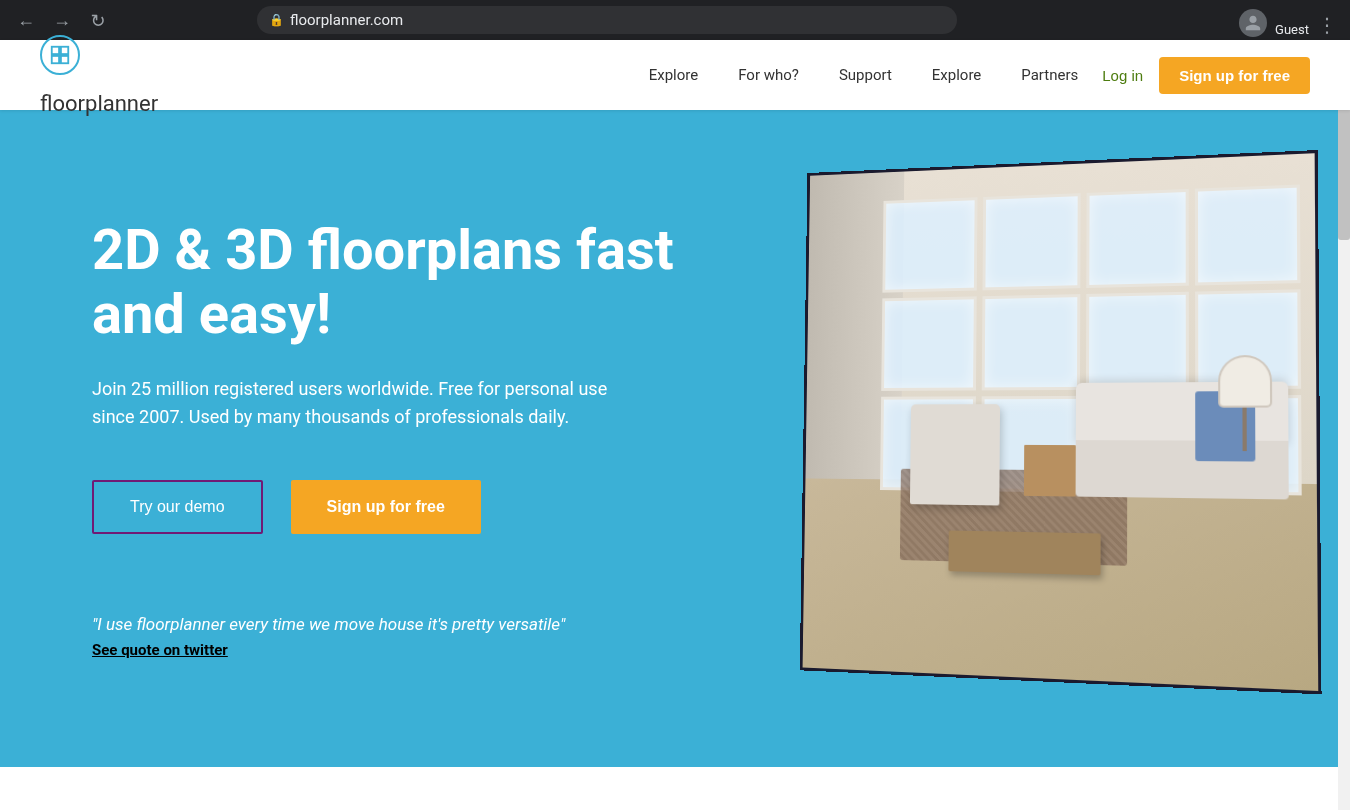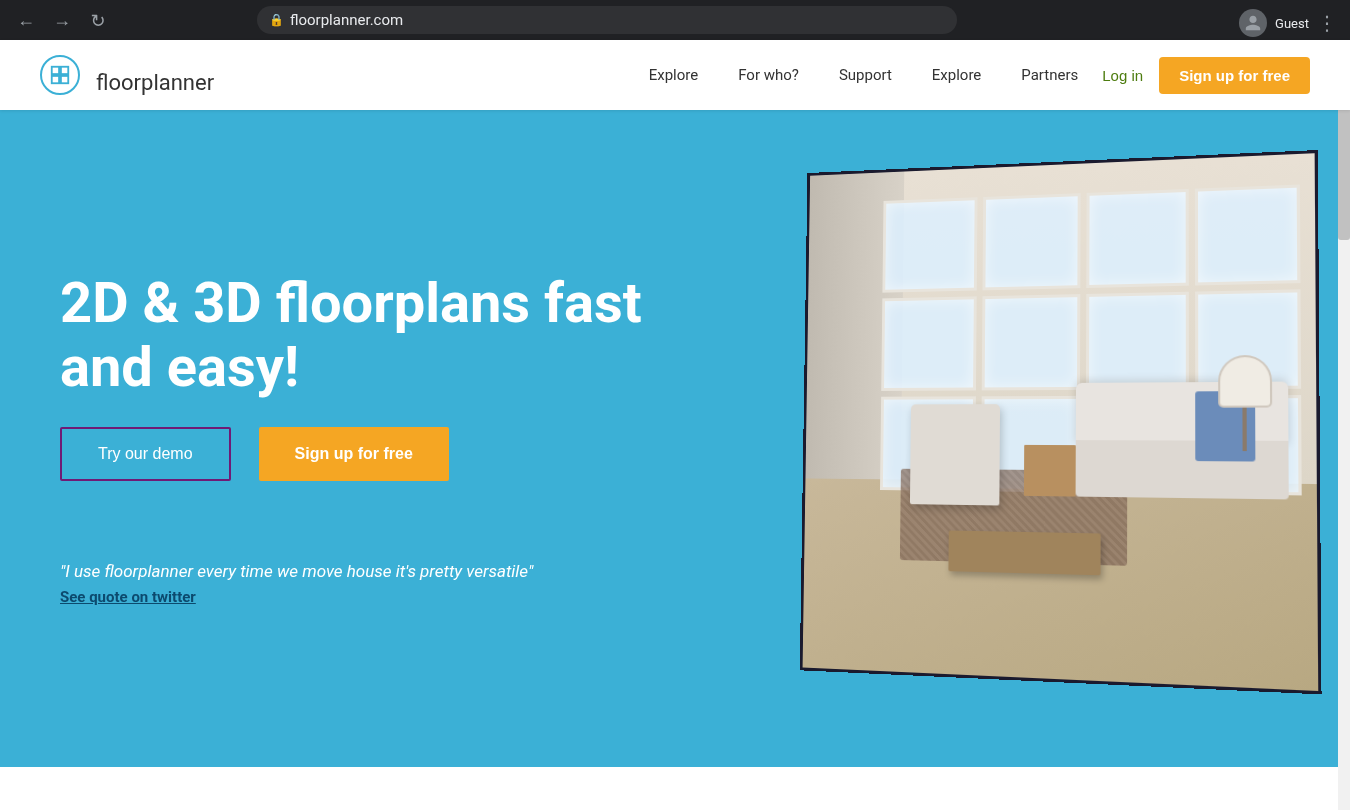--- a/index.html
+++ b/index.html
@@ -30,21 +30,21 @@
       background: #303134;
       border-radius: 14px;
       display: flex;
       align-items: center;
       padding: 0 12px;
       gap: 6px;
       margin: 0 auto;
     }
     .lock-icon { color: #9aa0a6; font-size: 12px; }
     .address-text { color: #e8eaed; font-size: 15px; }
-    .browser-right { display: flex; align-items: center; gap: 8px; margin-left: auto; margin-top: 6px; }
+    .browser-right { display: flex; align-items: flex-end; gap: 8px; margin-left: auto; margin-top: 6px; }
     .profile-icon {
       width: 28px; height: 28px;
       border-radius: 50%;
       background: #5f6368;
       display: flex; align-items: center; justify-content: center;
       color: #e8eaed; font-size: 14px;
     }
     .guest-text { color: #e8eaed; font-size: 13px; }
     .menu-dots { color: #9aa0a6; font-size: 20px; letter-spacing: 1px; }
 
@@ -54,23 +54,24 @@
       height: 70px;
       display: flex;
       align-items: center;
       padding: 0 40px;
       box-shadow: 0 1px 3px rgba(0,0,0,0.1);
       position: relative;
       z-index: 10;
     }
     .logo-area {
       display: flex;
-      align-items: flex-end;
+      align-items: flex-start;
       gap: 16px;
       margin-right: auto;
+      flex-direction: column;
     }
     .logo-icon {
       width: 40px; height: 40px;
       border-radius: 50%;
       border: 2px solid #3bb0d6;
       display: flex; align-items: center; justify-content: center;
       color: #3bb0d6;
       font-size: 18px;
     }
     .logo-text {
@@ -115,21 +116,21 @@
     }
 
     
     .hero {
       background: #3bb0d6;
       height: 657px;
       display: flex;
       align-items: center;
       position: relative;
       overflow: hidden;
-      padding: 0 60px;
+      padding: 0 92px;
     }
     .hero-content {
       max-width: 650px;
       z-index: 2;
     }
     .hero-title {
       font-size: 56px;
       font-weight: 700;
       color: white;
       line-height: 1.15;
@@ -169,21 +170,21 @@
     }
     .quote-section { }
     .quote-text {
       font-size: 17px;
       color: white;
       font-style: italic;
       margin-bottom: 6px;
     }
     .quote-link {
       font-size: 15px;
-      color: #0c4a6e;
+      color: #000000;
       font-weight: 700;
       text-decoration: underline;
       cursor: pointer;
     }
 
     
     .hero-image {
       position: absolute;
       right: -20px;
       top: 50%;
@@ -403,20 +404,21 @@
   </div>
   <div class="nav-right">
     <button class="login-btn">Log in</button>
     <button class="signup-btn">Sign up for free</button>
   </div>
 </nav>
 
 <section class="hero">
   <div class="hero-content">
     <h1 class="hero-title">2D &amp; 3D floorplans fast and easy!</h1>
+    <p class="hero-subtitle">Join 25 million registered users worldwide. Free for personal use since 2007. Used by many thousands of professionals daily.</p>
     <div class="hero-buttons">
       <button class="demo-btn">Try our demo</button>
       <button class="hero-signup-btn">Sign up for free</button>
     </div>
     <div class="quote-section">
       <p class="quote-text">"I use floorplanner every time we move house it's pretty versatile"</p>
       <a class="quote-link">See quote on twitter</a>
     </div>
   </div>
 

